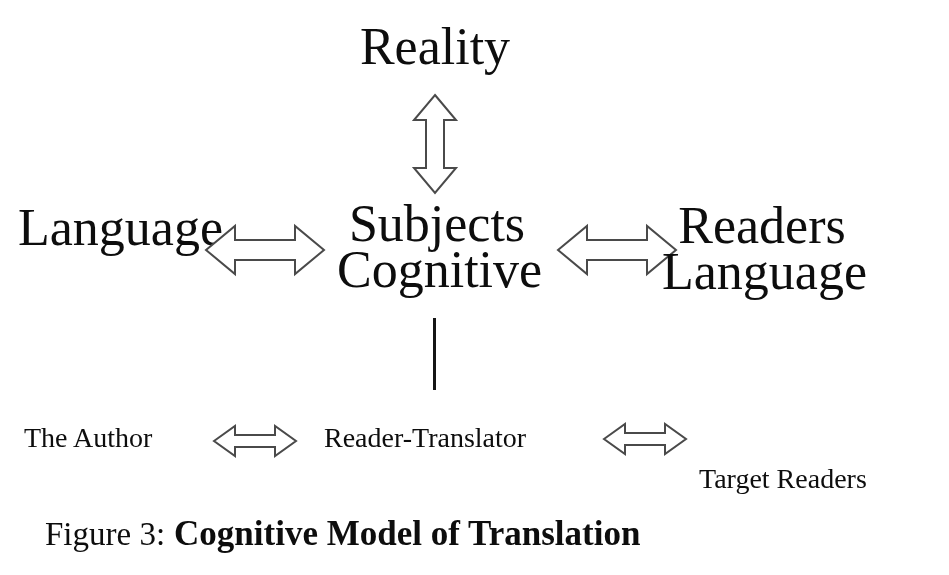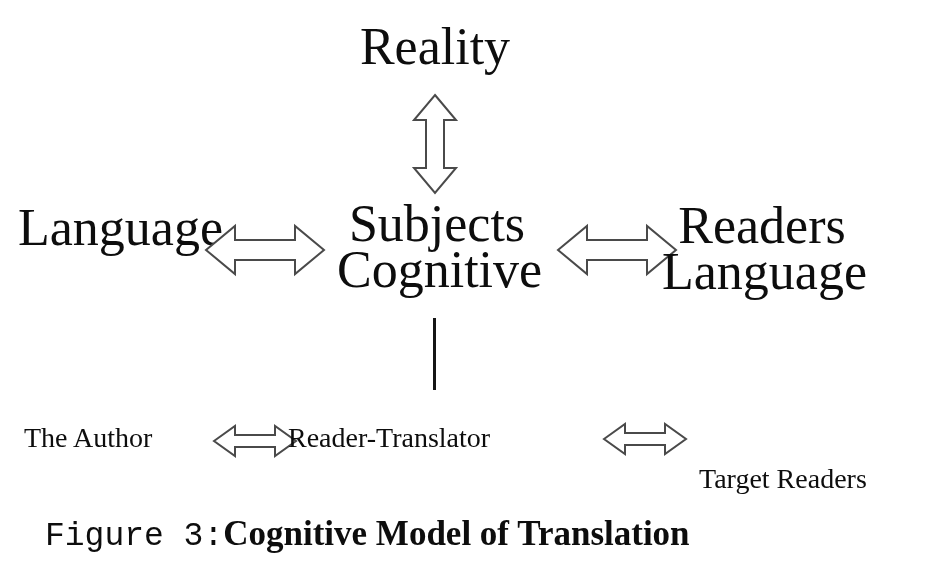--- a/index.html
+++ b/index.html
@@ -30,30 +30,31 @@
   }
   .vline {
     width: 3px;
     height: 72px;
     background: #161616;
   }
   .caption {
     white-space: nowrap;
   }
   .caption .fig-label {
-    font-family: Liberation Mono, monospace;
+    font-family: Liberation Serif, serif;
     font-size: 33px;
     font-weight: 400;
     color: #0d0d0d;
   }
   .caption .fig-title {
     font-family: "Liberation Serif", serif;
     font-size: 35px;
     font-weight: 700;
     color: #0d0d0d;
+    margin-left: 9px;
   }
   svg { display: block; }
 </style>
 </head>
 <body>
 
 <div class="canvas">
 
   <div class="abs node" style="left:335px; top:24px; width:200px;">Reality</div>
 
@@ -84,21 +85,21 @@
   </div>
 
   <div class="abs vline" style="left:433px; top:318px;"></div>
 
   <div class="abs bottom-node" style="left:24px; top:416px;">The Author</div>
 
   <svg class="abs" style="left:212px; top:423px;" width="86" height="36" viewBox="0 0 86 36">
     <polygon points="2,18 23,3 23,12 63,12 63,3 84,18 63,33 63,24 23,24 23,33" fill="#ffffff" stroke="#4a4a4a" stroke-width="2" stroke-linejoin="miter"></polygon>
   </svg>
 
-  <div class="abs bottom-node" style="left:288px; top:416px;">Reader-Translator</div>
+  <div class="abs bottom-node" style="left:324px; top:416px;">Reader-Translator</div>
 
   <svg class="abs" style="left:602px; top:421px;" width="86" height="36" viewBox="0 0 86 36">
     <polygon points="2,18 23,3 23,12 63,12 63,3 84,18 63,33 63,24 23,24 23,33" fill="#ffffff" stroke="#4a4a4a" stroke-width="2" stroke-linejoin="miter"></polygon>
   </svg>
 
   <div class="abs bottom-node" style="left:699px; top:413px;margin-top:44px;">Target Readers</div>
 
   <div class="abs caption" style="left:45px; top:514px;">
     <span class="fig-label">Figure 3:</span><span class="fig-title">Cognitive Model of Translation</span>
   </div>

